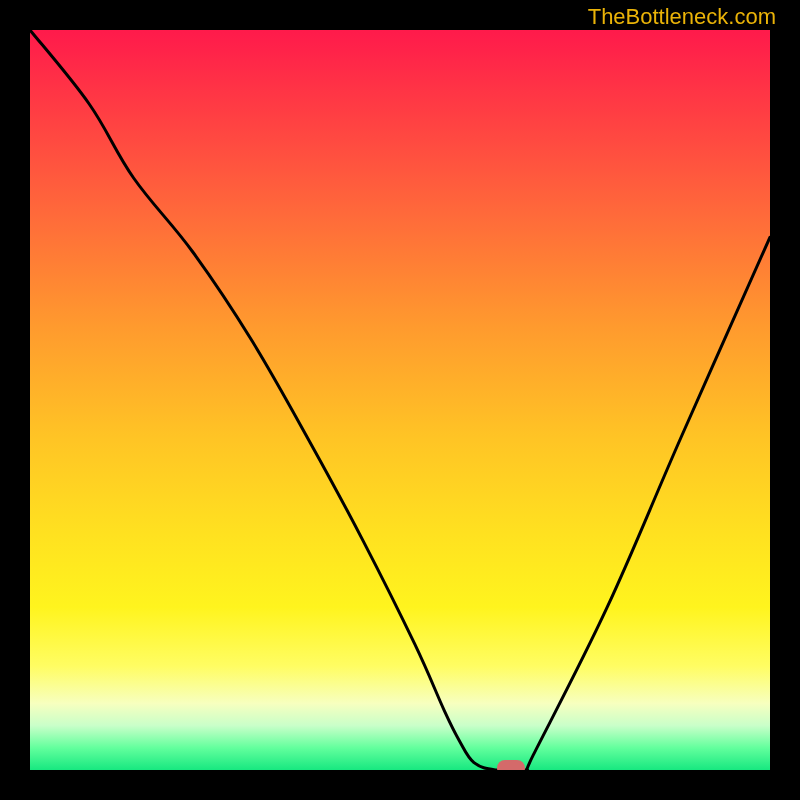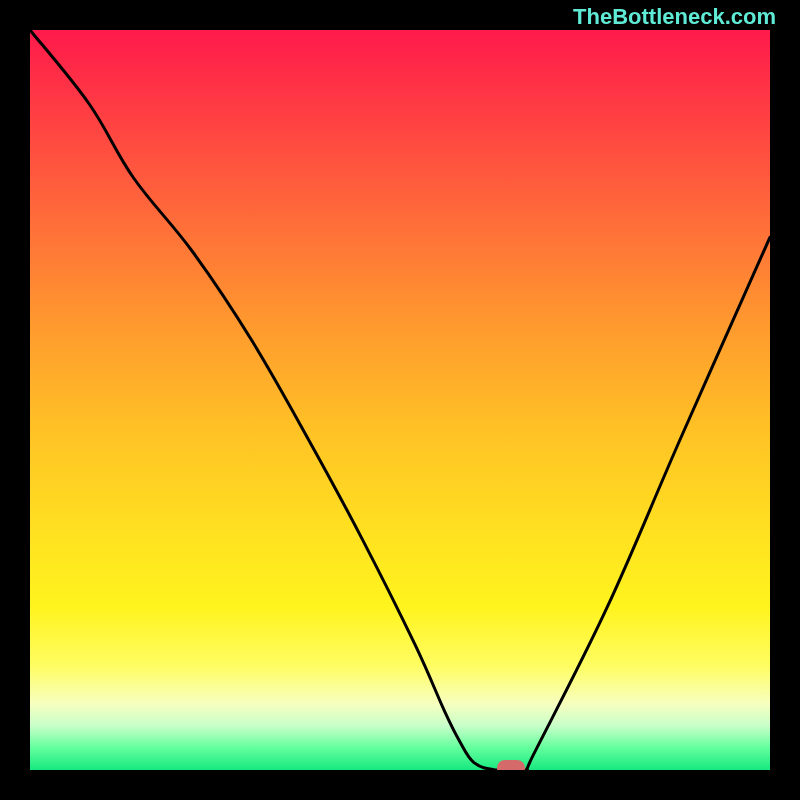--- a/index.html
+++ b/index.html
@@ -14,23 +14,23 @@
   .frame {
     position: relative;
     width: 800px;
     height: 800px;
     background: #000;
   }
   .watermark {
     position: absolute;
     top: 4px;
     right: 24px;
-    color: #5eead4;
+    color: #eab308;
     font-size: 22px;
-    font-weight: 700;
+    font-weight: 400;
     z-index: 50;
     user-select: none;
   }
   .plot-area {
     position: absolute;
     left: 30px;
     top: 30px;
     width: 740px;
     height: 740px;
     overflow: hidden;

